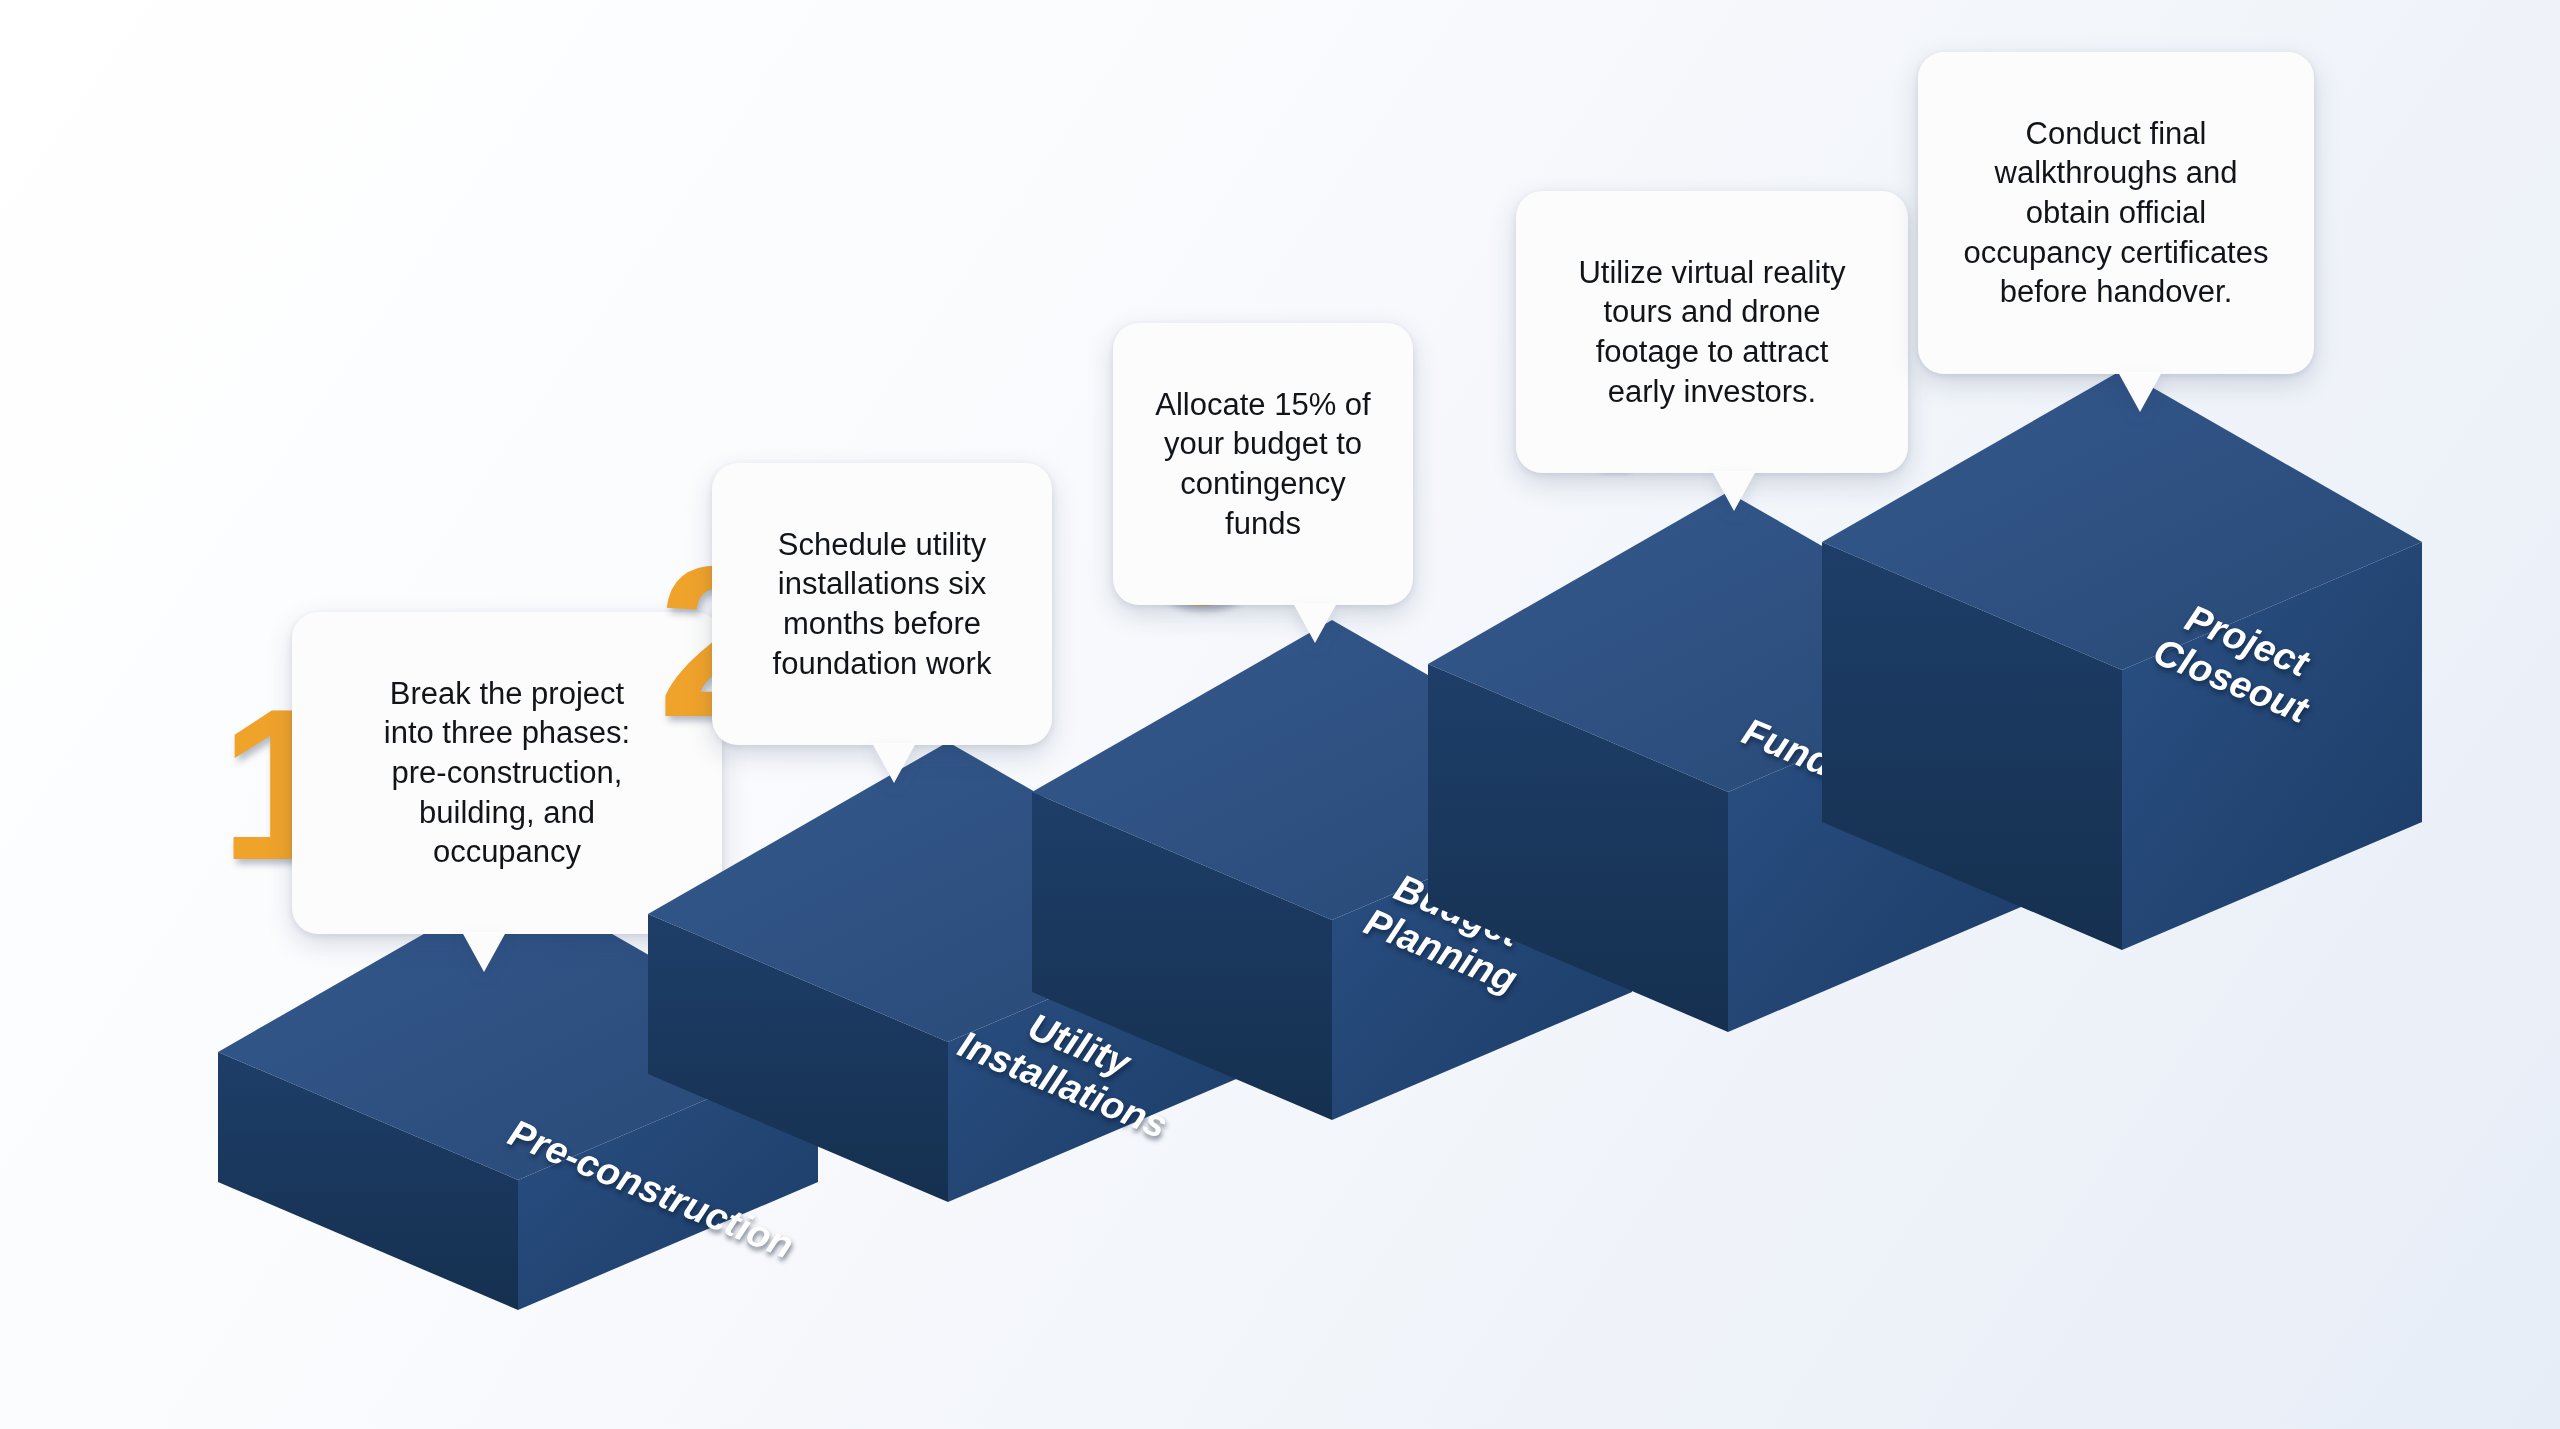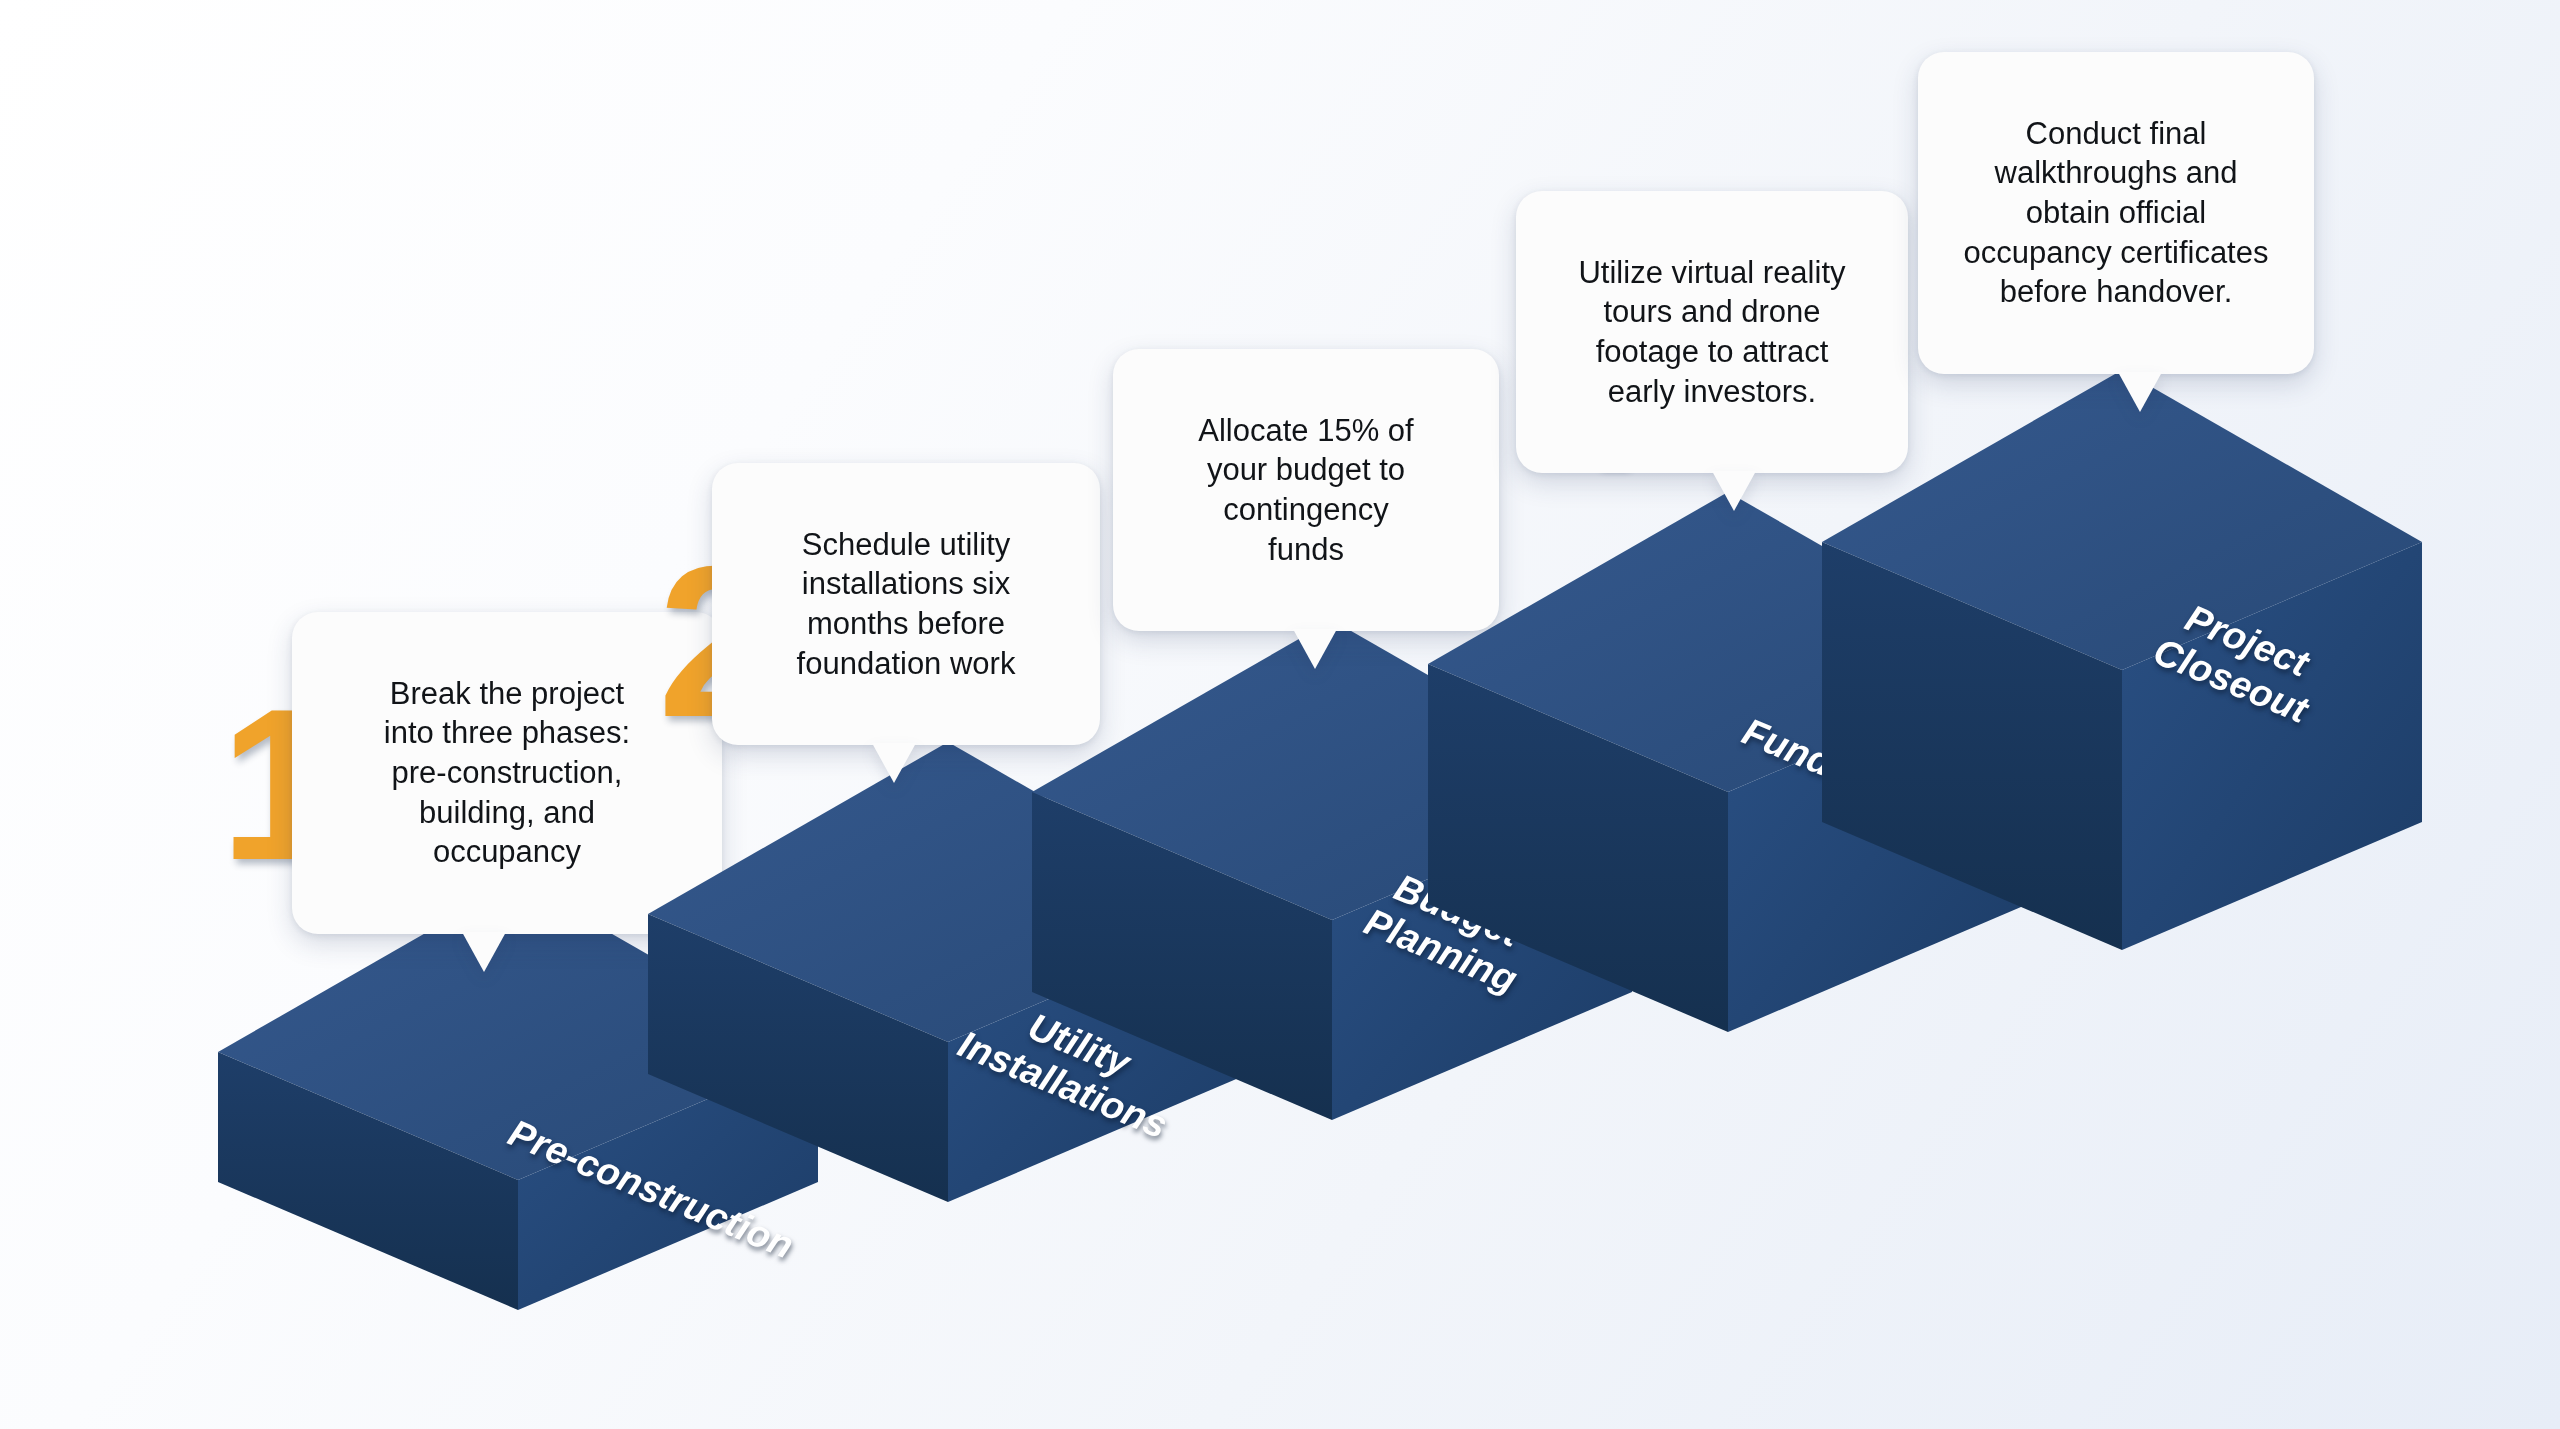--- a/index.html
+++ b/index.html
@@ -158,21 +158,21 @@
           <rect x="15" y="39" width="6" height="6" rx="1"></rect>
           <rect x="27" y="39" width="6" height="6" rx="1"></rect>
           <rect x="39" y="39" width="6" height="6" rx="1"></rect>
         </g>
       </svg>
     </div>
     <div class="caption" style="left:258px; top:280px; width:330px; font-size:38px; transform:rotate(22.5deg);">Utility
 Installations</div>
   </div>
 
-  <div class="callout" style="left:712px; top:463px; width:388px;">
+  <div class="callout" style="left:712px; top:463px; width:340px;">
     <span>Schedule utility
 installations six
 months before
 foundation work</span>
     <span class="tail" style="left:160px;"></span>
   </div>
 
   <div class="cube" style="left:1032px; top:620px; width:600px; height:500px;">
     <div class="face">
       <svg width="600" height="500" viewBox="0 0 600 500">
@@ -200,21 +200,21 @@
       <svg width="118" height="118" viewBox="0 0 56 56" fill="none" stroke="#ffffff" stroke-width="3.2" stroke-linecap="round" stroke-linejoin="round">
         <circle cx="28" cy="28" r="21"></circle>
         <path d="M34 19.5 C34 16.2 31.2 14.5 28 14.5 C24.6 14.5 22 16.6 22 19.6 C22 26.4 34.5 24.3 34.5 32.2 C34.5 35.8 31.5 38.2 28 38.2 C24.3 38.2 21.4 36 21.4 32.6"></path>
         <path d="M28 10.5 L28 15 M28 38 L28 42.5"></path>
       </svg>
     </div>
     <div class="caption" style="left:252px; top:268px; width:330px; font-size:38px; transform:rotate(22.5deg);">Budget
 Planning</div>
   </div>
 
-  <div class="callout" style="left:1113px; top:349px; width:386px;">
+  <div class="callout" style="left:1113px; top:323px; width:300px;">
     <span>Allocate 15% of
 your budget to
 contingency
 funds</span>
     <span class="tail" style="left:180px;"></span>
   </div>
 
   <div class="cube" style="left:1428px; top:492px; width:600px; height:540px;">
     <div class="face">
       <svg width="600" height="540" viewBox="0 0 600 540">

